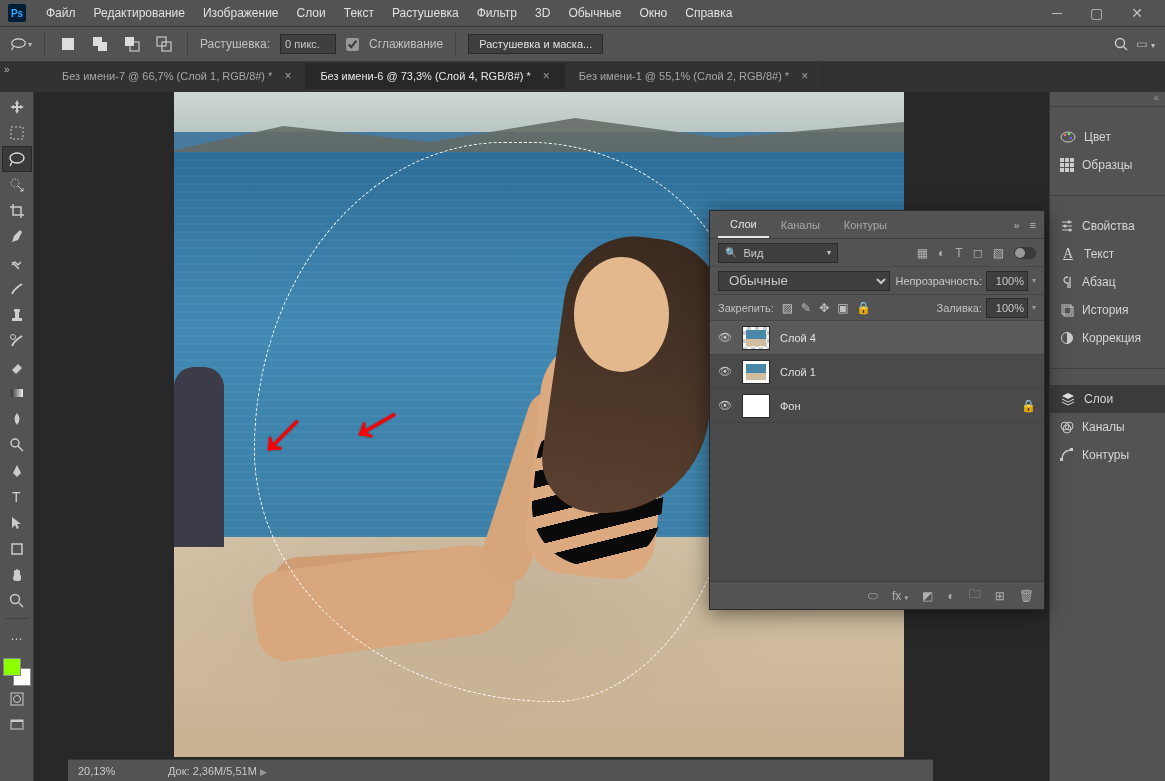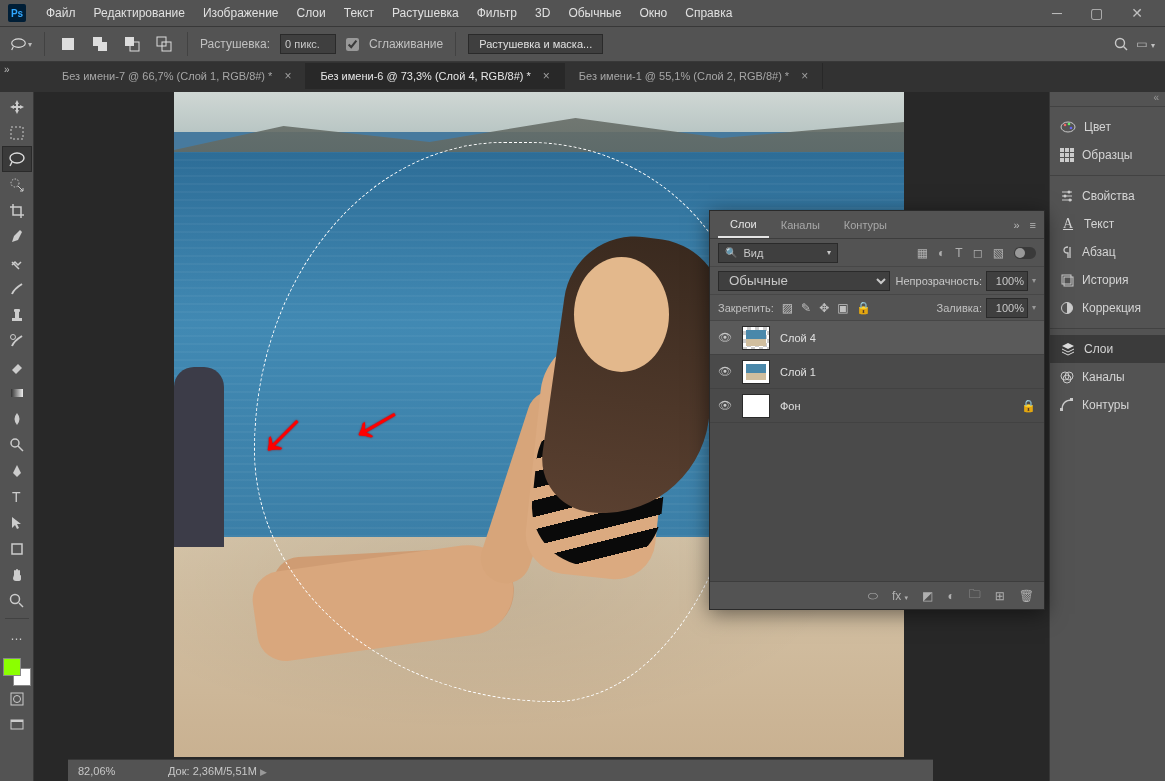--- a/index.html
+++ b/index.html
@@ -56,21 +56,21 @@
 .hair{position:absolute;top:20px;left:320px;width:160px;height:280px;background:linear-gradient(#3a2a1f,#5a4030);border-radius:80px 80px 120px 60px;transform:rotate(8deg);}
 .sel-ants{position:absolute;top:50px;left:80px;width:500px;height:560px;border:1px dashed #fff;border-radius:50% 45% 40% 60%/55% 40% 60% 45%;pointer-events:none;}
 .bystander{position:absolute;bottom:210px;left:0;width:50px;height:180px;background:#3c3c48;border-radius:20px 20px 0 0;}
 .arrow{position:absolute;color:#ff0000;font-size:70px;font-weight:bold;transform:rotate(45deg);text-shadow:0 0 2px #a00;}
 
 .statusbar{position:absolute;bottom:0;left:34px;right:116px;height:22px;background:#535353;display:flex;align-items:center;padding:0 10px;gap:20px;font-size:11px;color:#c8c8c8;border-top:1px solid #383838;}
 .statusbar .sb-zoom{width:70px;}
 
 .right-dock{width:116px;background:#535353;border-left:1px solid #383838;display:flex;flex-direction:column;}
 .dock-flip{height:14px;text-align:right;padding-right:6px;color:#999;font-size:10px;cursor:pointer}
-.dock-sect{border-top:1px solid #424242;padding:6px 0;}
+.dock-sect{border-top:1px solid #424242;padding:16px 0;}
 .dock-item{height:28px;display:flex;align-items:center;gap:8px;padding:0 10px;cursor:pointer;color:#d4d4d4;}
 .dock-item.active{background:#3b3b3b;}
 .dock-item svg{flex-shrink:0;}
 
 .layers-panel{position:absolute;top:210px;right:120px;width:336px;height:400px;background:#535353;border:1px solid #2a2a2a;box-shadow:0 4px 20px rgba(0,0,0,.5);display:flex;flex-direction:column;font-size:11px;}
 .lp-tabs{height:28px;display:flex;align-items:center;padding:0 8px;gap:0;border-bottom:1px solid #3d3d3d;}
 .lp-tab{padding:6px 12px;cursor:pointer;color:#a8a8a8;}
 .lp-tab.active{color:#e4e4e4;border-bottom:2px solid #e4e4e4;}
 .lp-tabs-right{margin-left:auto;display:flex;gap:10px;align-items:center;color:#b8b8b8}
 .lp-row{height:28px;display:flex;align-items:center;padding:0 8px;gap:6px;border-bottom:1px solid #474747;}
@@ -338,21 +338,21 @@
           <div class="torso"></div>
           <div class="swimsuit"></div>
         <div class="hair"></div>
           <div class="head"></div>
       </div>
       <div class="sel-ants"></div>
       <div class="arrow" style="top:300px;left:95px">↓</div>
       <div class="arrow" style="top:290px;left:190px;transform:rotate(60deg)">↓</div>
     </div>
     <div class="statusbar">
-      <span class="sb-zoom">82,06%</span>
+      <span class="sb-zoom">20,13%</span>
       <span><span>Док:</span> <span>2,36M/5,51M</span> <span style="color:#999;font-size:9px">▶</span></span>
     </div>
   </div>
 
   <div class="right-dock">
     <div class="dock-flip">«</div>
     <div class="dock-sect">
       <div class="dock-item">
           <svg width="16" height="14">
             <ellipse cx="8" cy="7" rx="7" ry="5" fill="none" stroke="#c8c8c8"></ellipse>

